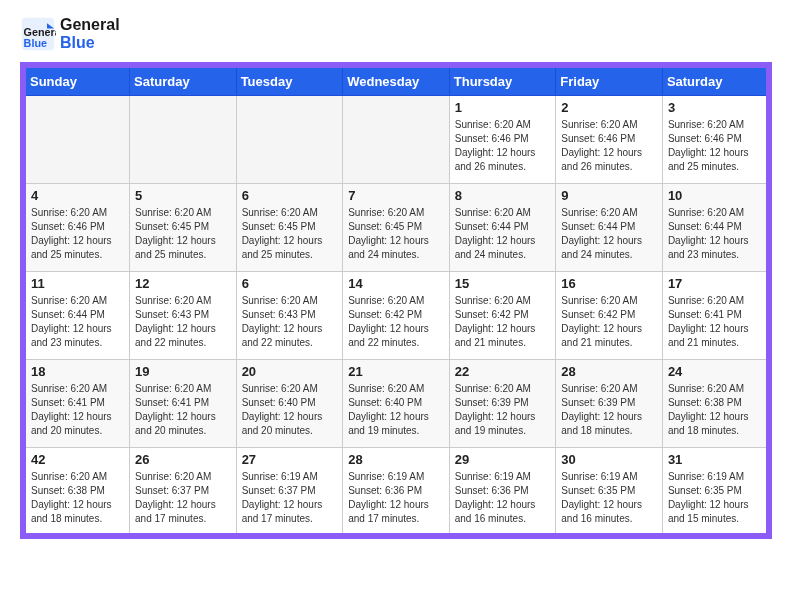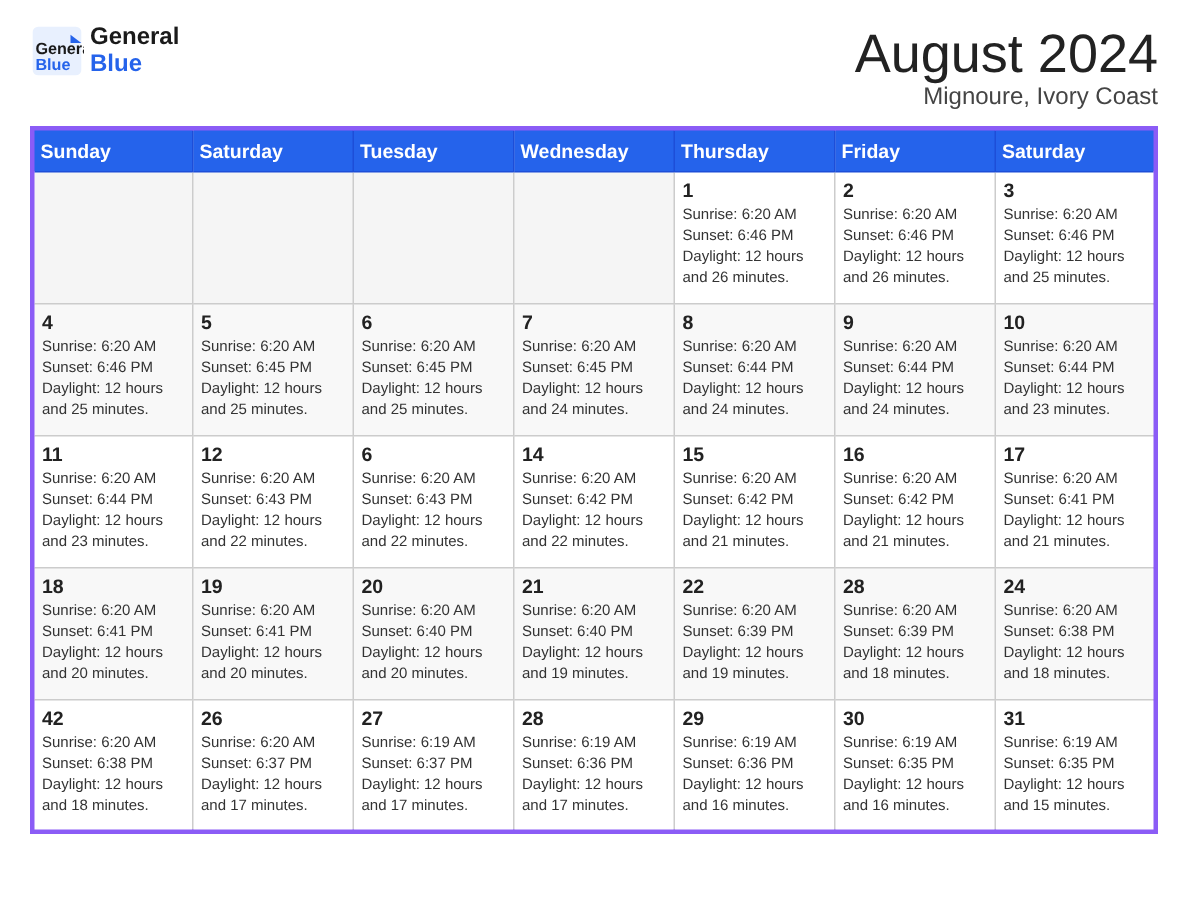--- a/index.html
+++ b/index.html
@@ -37,21 +37,21 @@
       color: #222;
       line-height: 1.1;
     }
     .title-block .location {
       font-size: 16px;
       color: #444;
     }
     .calendar {
       width: 100%;
       border-collapse: collapse;
-      border: 3px solid #8b5cf6;
+      border: 6px solid #8b5cf6;
     }
     .calendar th {
       background: #2563eb;
       color: #fff;
       font-size: 13px;
       font-weight: 600;
       padding: 6px 4px;
       text-align: left;
       border: 1px solid #1d4ed8;
     }
@@ -100,24 +100,20 @@
         <rect x="2" y="2" width="36" height="36" rx="4" fill="#e8f0fe"></rect>
         <text x="4" y="22" font-size="12" font-weight="bold" fill="#1a1a1a">General</text>
         <text x="4" y="34" font-size="12" font-weight="bold" fill="#2563eb">Blue</text>
         <polygon points="30,8 38,14 30,14" fill="#2563eb"></polygon>
       </svg>
       <div>
         <div style="font-size:16px;font-weight:bold;color:#1a1a1a;line-height:1.1">General</div>
         <div style="font-size:16px;font-weight:bold;color:#2563eb;line-height:1.1">Blue</div>
       </div>
     </div>
-    <div class="title-block">
-      <div class="month-year">August 2024</div>
-      <div class="location">Mignoure, Ivory Coast</div>
-    </div>
   </div>
 
   <table class="calendar">
     <thead>
       <tr>
       <th>Sunday</th>
           <th>Saturday</th>
           <th>Tuesday</th>
           <th>Wednesday</th>
           <th>Thursday</th>

